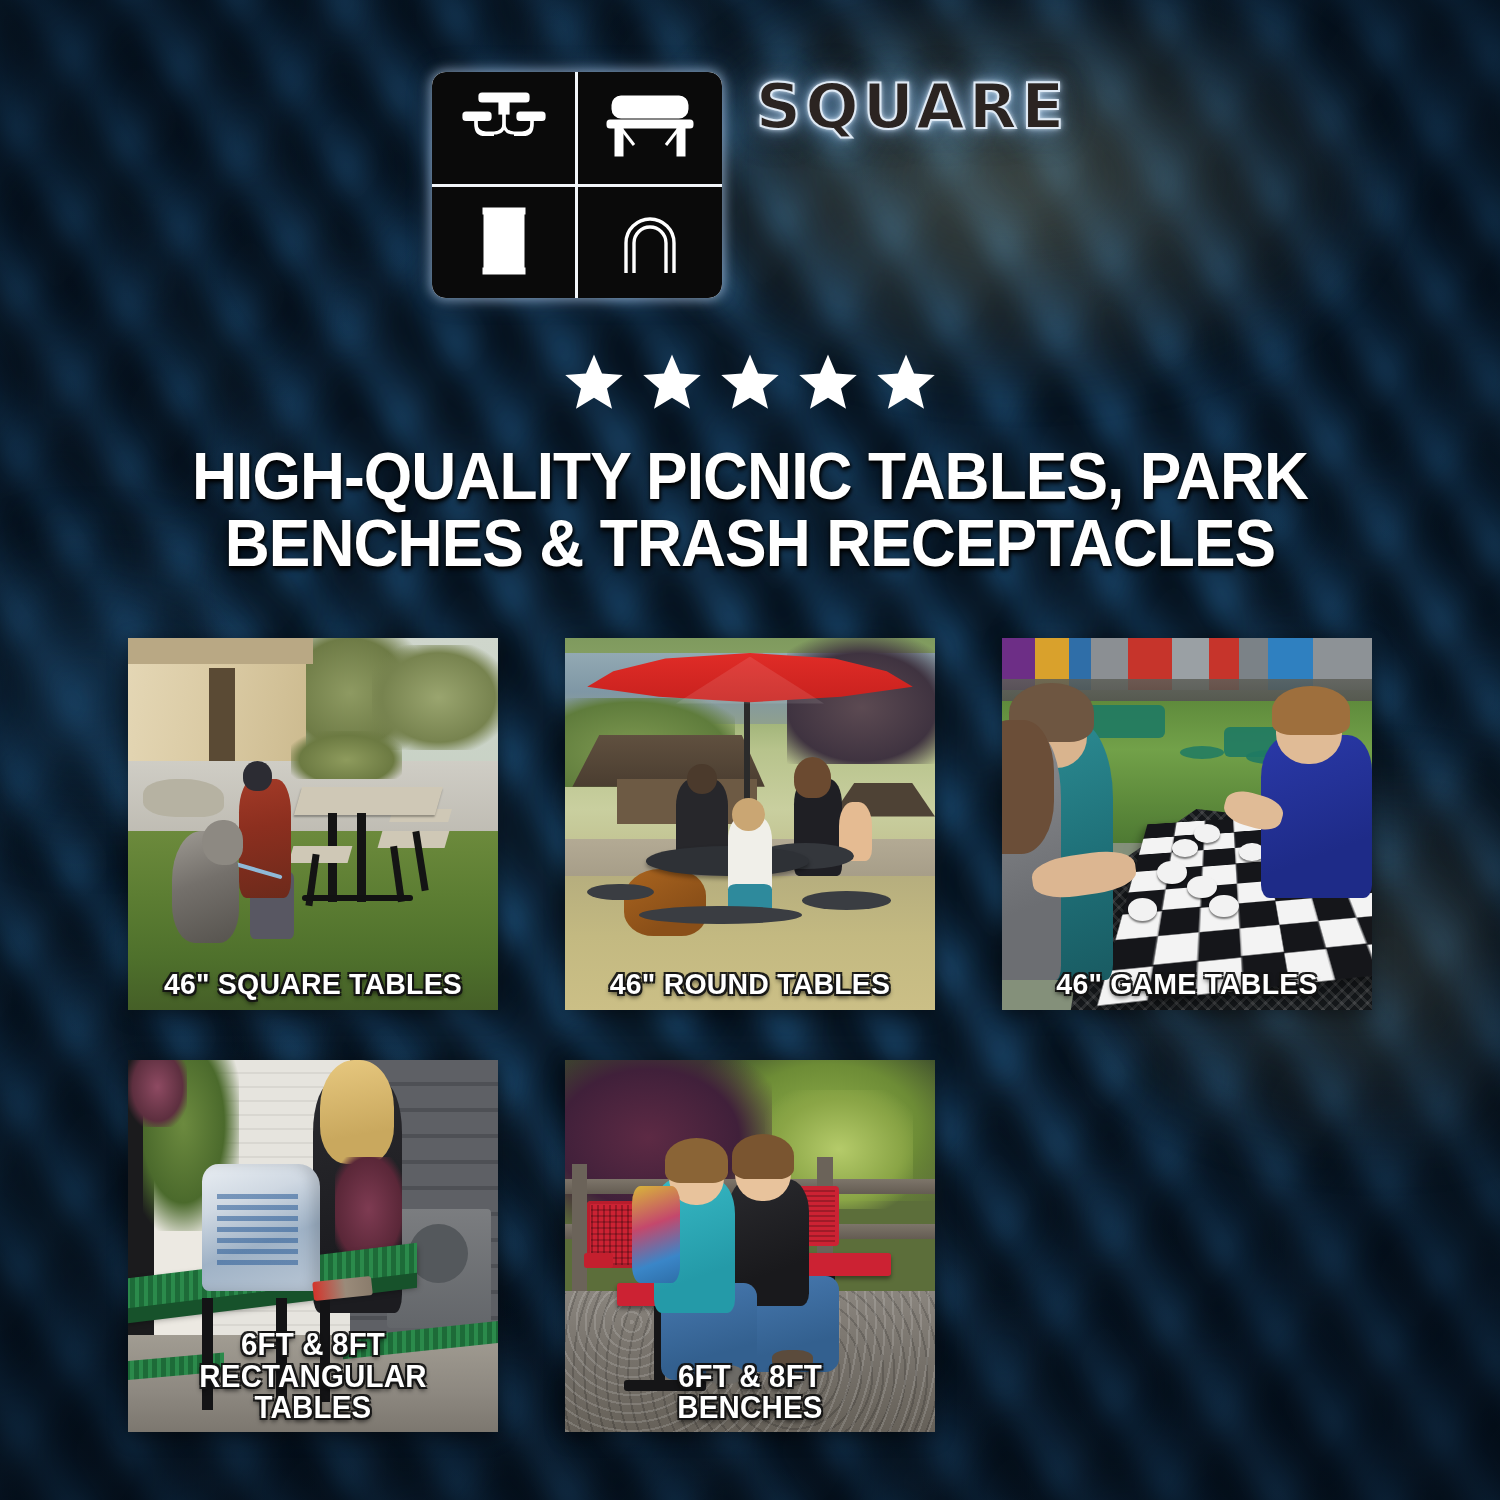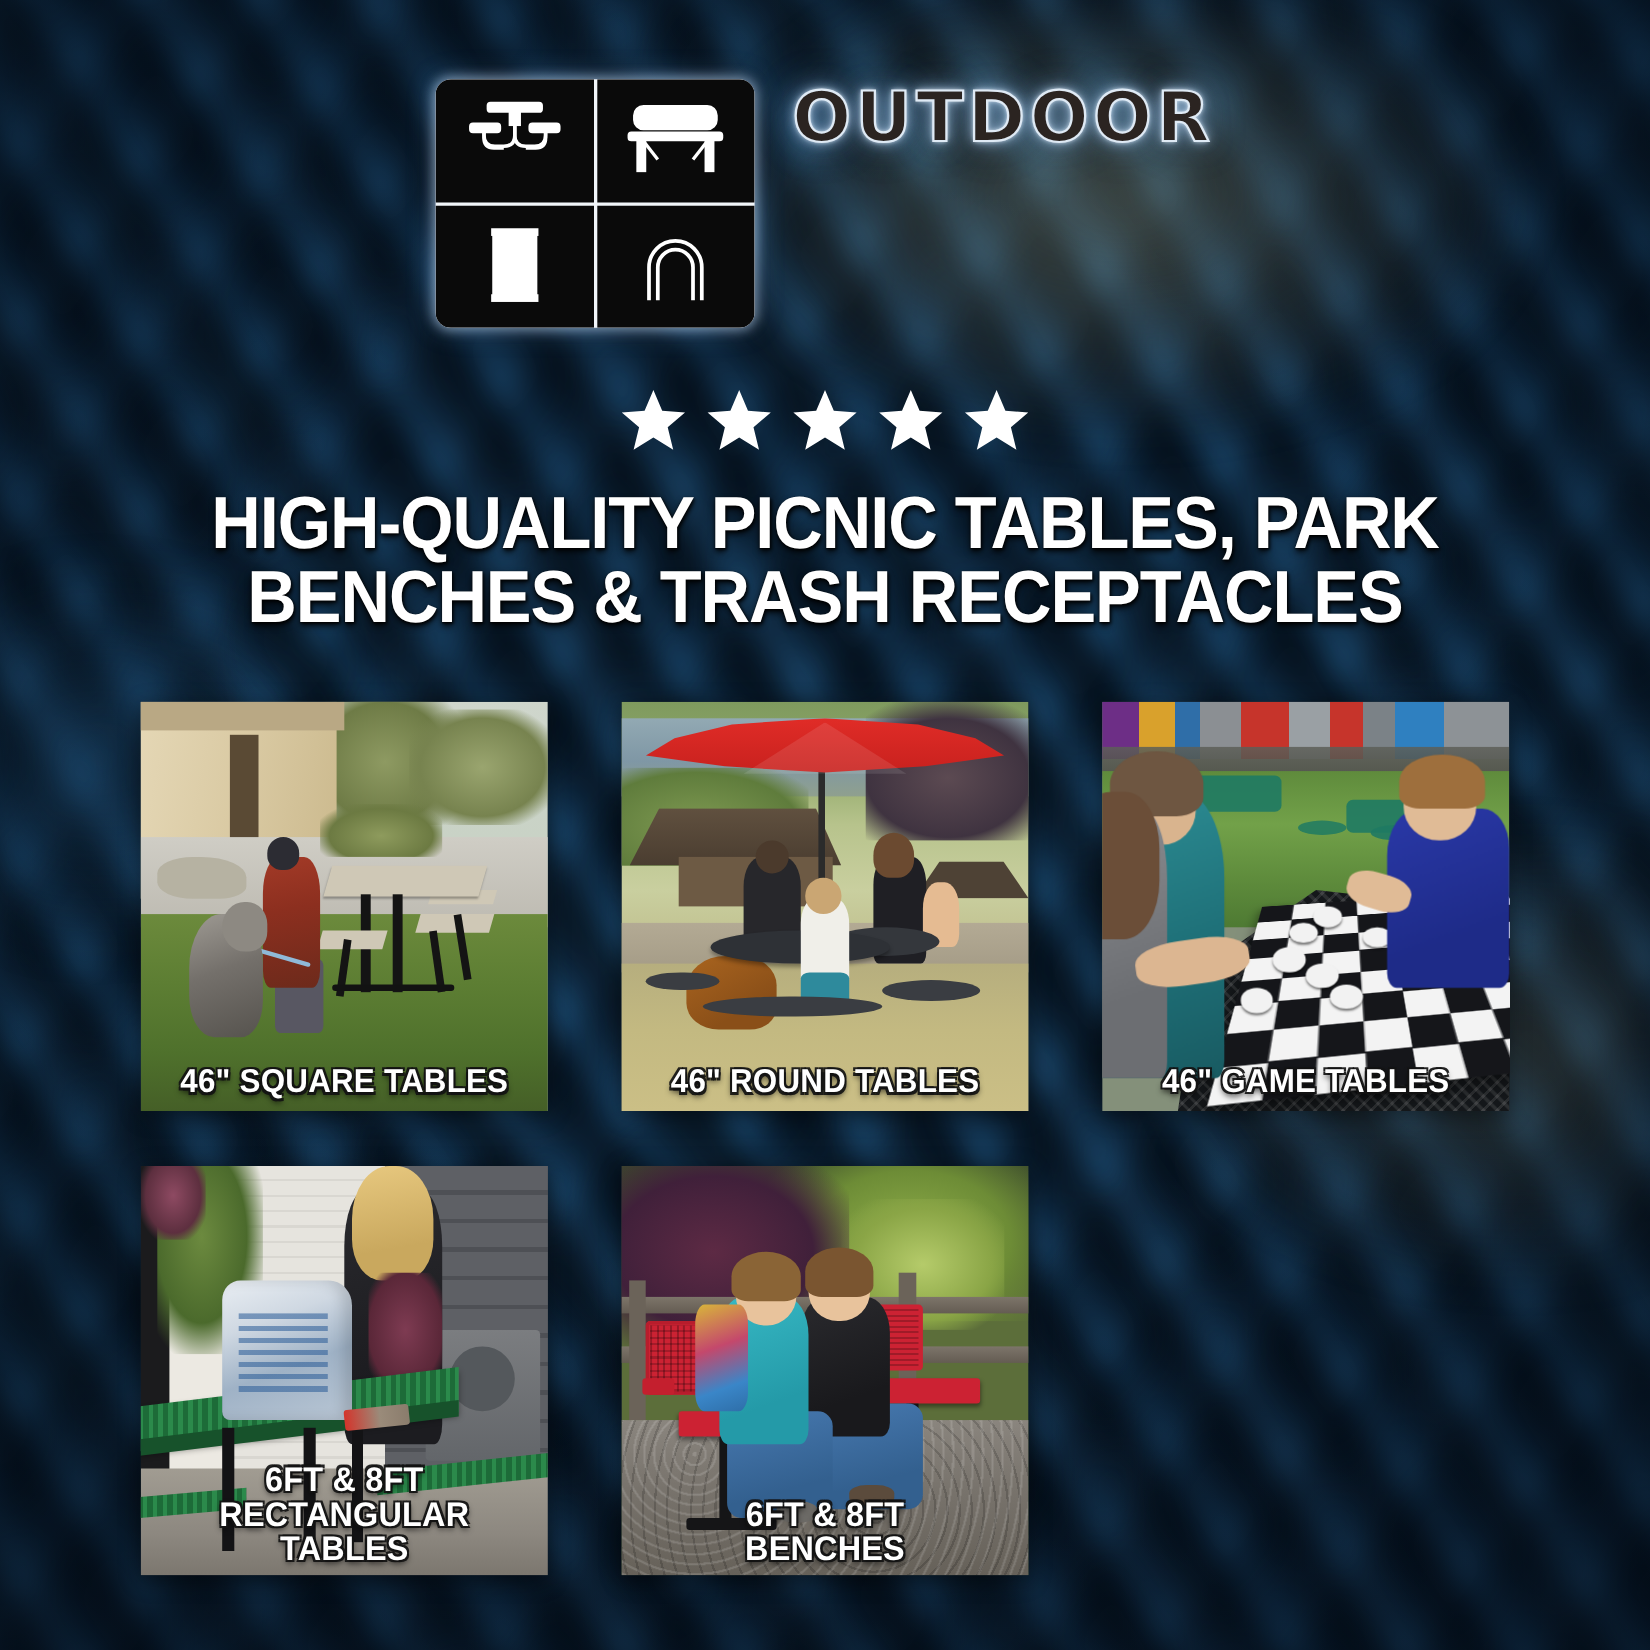--- a/index.html
+++ b/index.html
@@ -424,21 +424,21 @@
         <svg width="100" height="86" viewBox="0 0 100 86">
           <g fill="none" stroke="#fff" stroke-width="3.4">
             <path d="M26 74 V44 a24 24 0 0 1 48 0 V74"></path>
             <path d="M34 74 V44 a16 16 0 0 1 32 0 V74"></path>
           </g>
         </svg>
       </div>
     </div>
 
     <div class="logo-words">
-      <div class="logo-word w2">OUTDOOR</div>
+      <div class="logo-word w2">SQUARE</div>
     </div>
   </div>
 
   <div class="stars">
     <svg class="star" viewBox="0 0 24 24">
         <polygon fill="#ffffff" points="12,1 15.2,8.6 23.5,9.2 17.2,14.6 19.2,22.7 12,18.3 4.8,22.7 6.8,14.6 0.5,9.2 8.8,8.6"></polygon>
       </svg>
     <svg class="star" viewBox="0 0 24 24">
         <polygon fill="#ffffff" points="12,1 15.2,8.6 23.5,9.2 17.2,14.6 19.2,22.7 12,18.3 4.8,22.7 6.8,14.6 0.5,9.2 8.8,8.6"></polygon>
       </svg>

